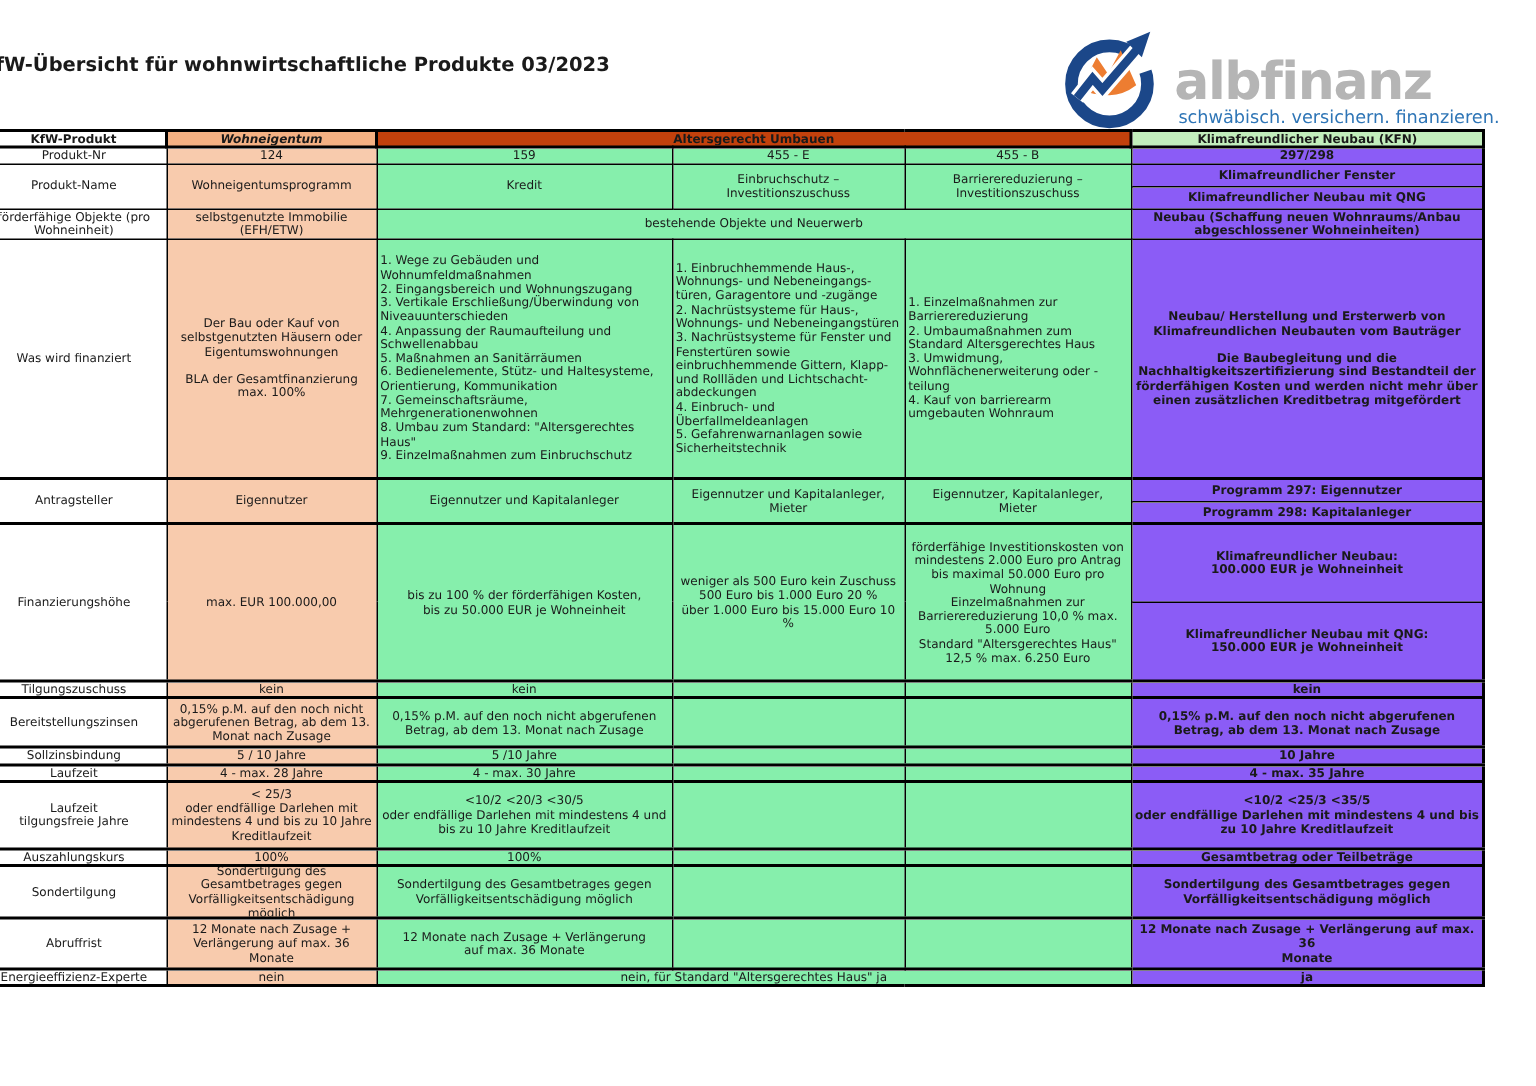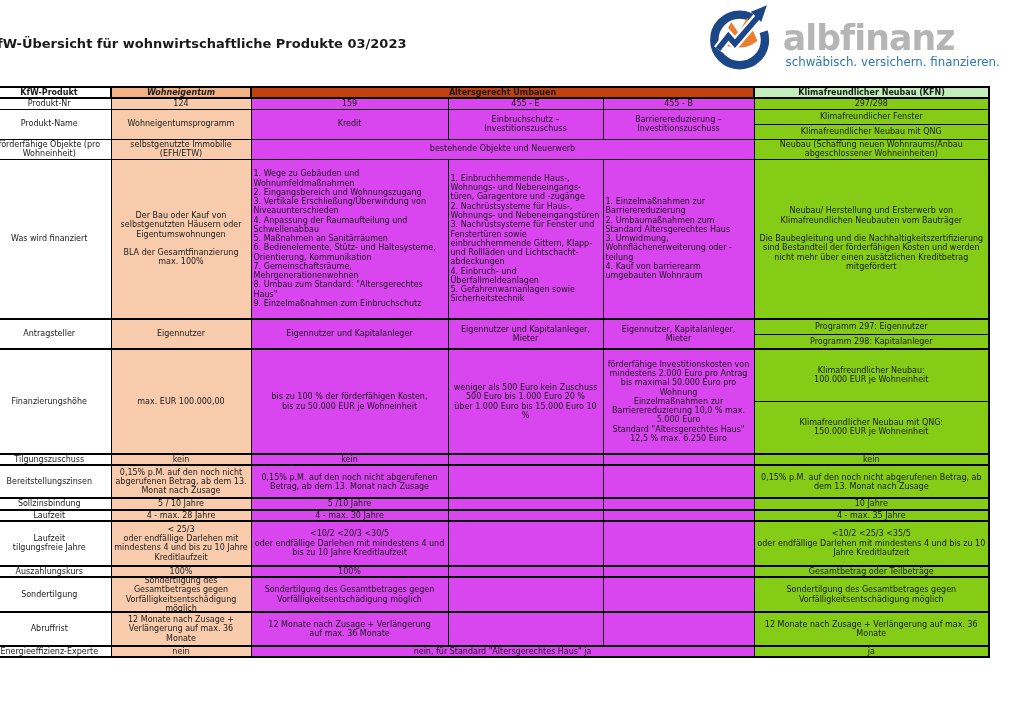--- a/index.html
+++ b/index.html
@@ -3,41 +3,41 @@
 <meta charset="utf-8">
 <style>
   html,body{margin:0;padding:0;}
   body{
     width:1024px;height:724px;position:relative;overflow:hidden;background:#ffffff;
     font-family:"DejaVu Sans",sans-serif;color:#1a1a1a;
   }
   .page-title{
     position:absolute;left:-13px;top:36px;font-size:13px;font-weight:bold;white-space:nowrap;
   }
-  .logo{position:absolute;left:704px;top:4px;width:302px;height:70px;}
+  .logo{position:absolute;left:704px;top:20px;width:302px;height:70px;}
   table.kfw{
     position:absolute;left:-14px;top:86px;width:1002px;
     border-collapse:collapse;table-layout:fixed;
     border:2px solid #000;
     font-size:8px;line-height:1.16;
   }
   td{
     border:1px solid #000;
     padding:0 2px;
     text-align:center;vertical-align:middle;
     white-space:pre-line;
     word-wrap:break-word;
     overflow:hidden;
   }
   tr.hdr td{border-width:2px;font-weight:bold;}
   tr.thick td{border-top-width:2px;}
   td.lab{background:#ffffff;}
   td.we{background:#f8cbad;margin-left:33px;}
-  td.bl{background:#d946ef;}
-  td.gr{background:#84cc16;}
+  td.bl{background:#86efac;}
+  td.gr{background:#8b5cf6;font-weight:bold;}
   td.weh{background:#f4b183;font-style:italic;}
   td.blh{background:#c2410c;}
   td.grh{background:#c2eebc;margin-top:28px;}
   td.tl{text-align:left;}
   .clip{display:flex;align-items:center;justify-content:center;overflow:hidden;white-space:pre-line;}
 </style>
 </head>
 <body>
 
 <div class="page-title">KfW-Übersicht für wohnwirtschaftliche Produkte 03/2023</div>

